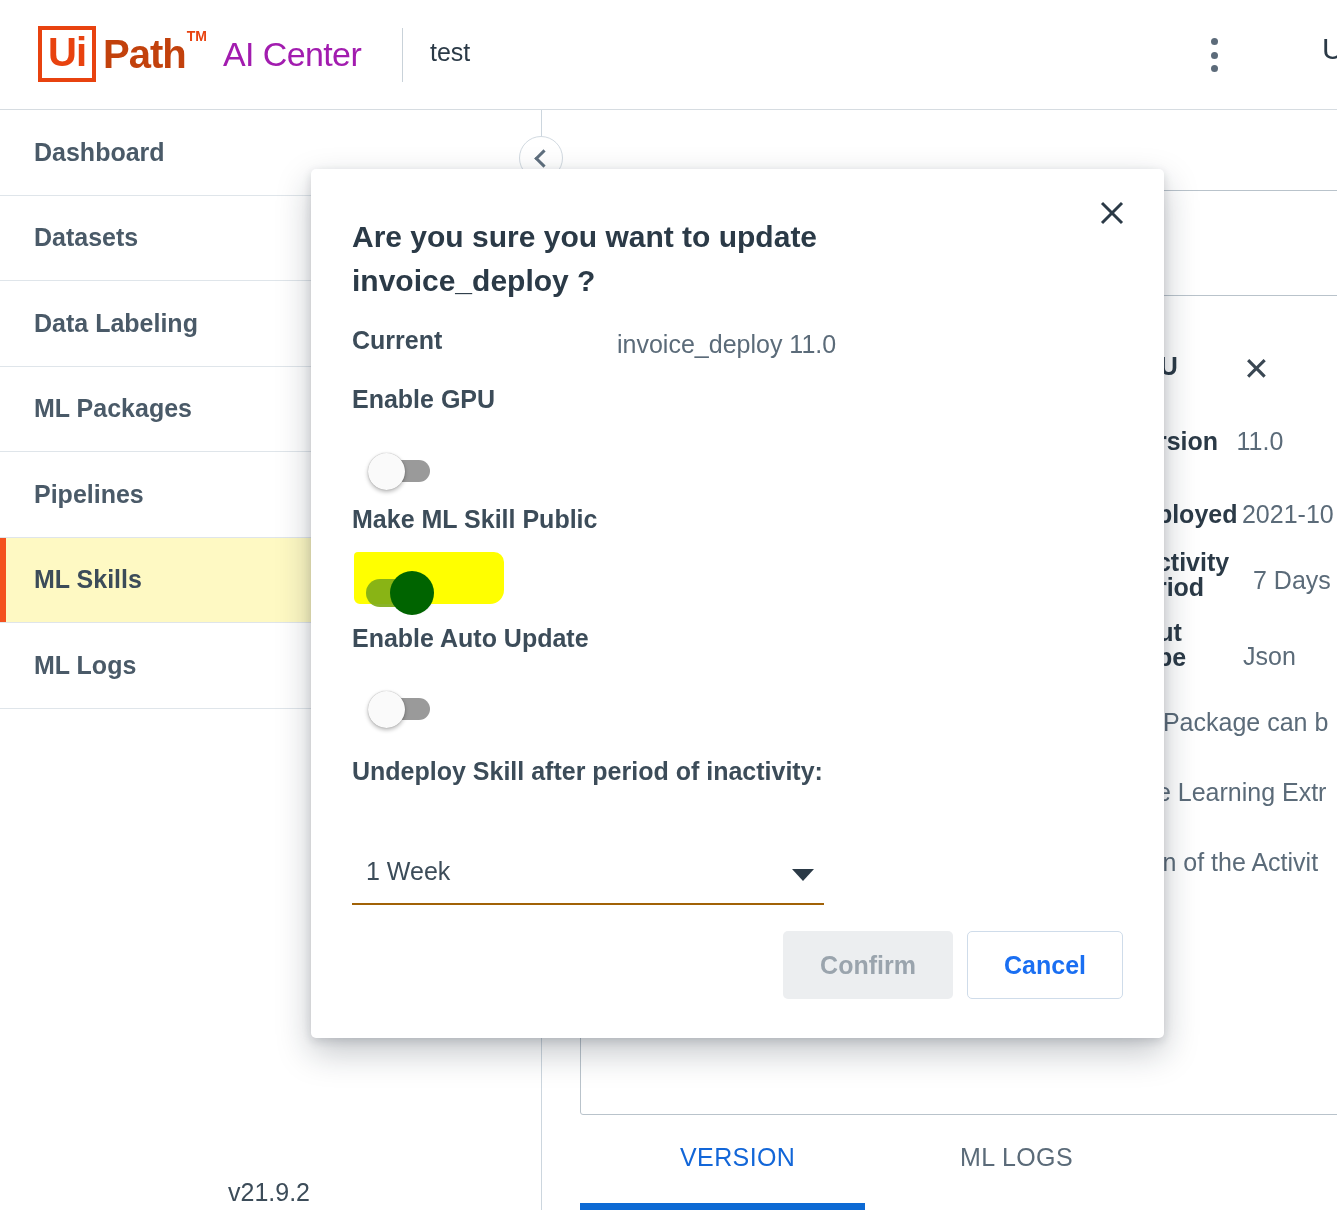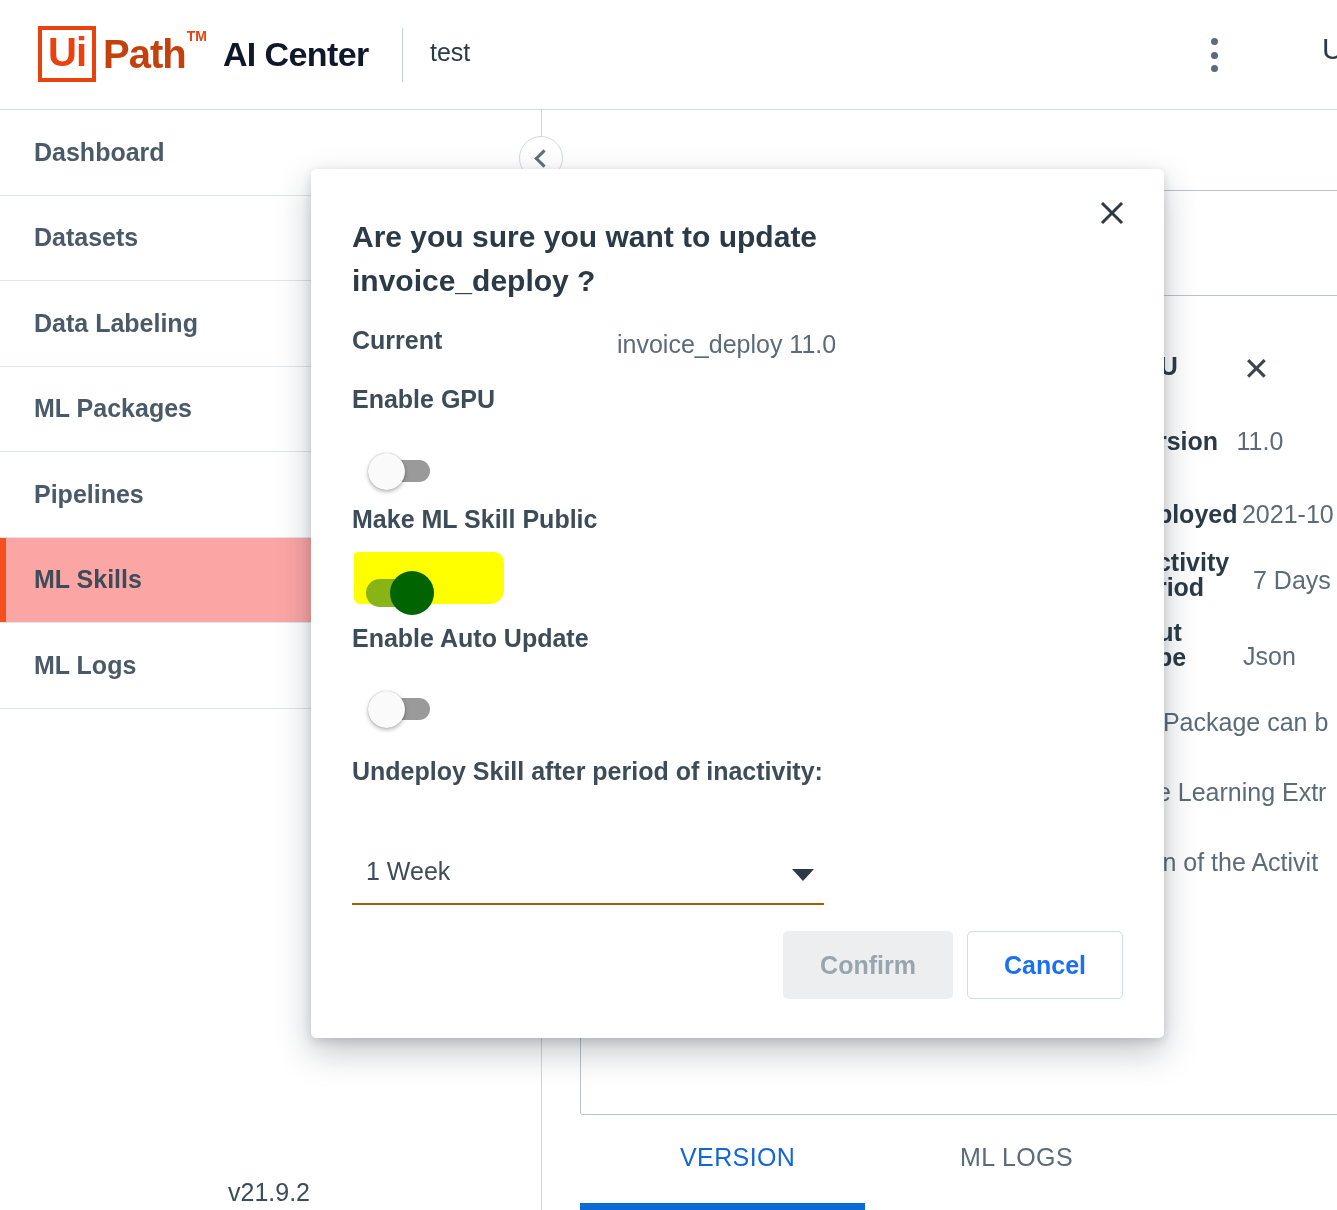--- a/index.html
+++ b/index.html
@@ -29,21 +29,21 @@
   }
   .logo-path {
     color: #c2410c; font-size: 40px; font-weight: 700;
     margin-left: 7px; letter-spacing: -1px; line-height: 1;
   }
   .logo-tm {
     color: #e8420f; font-size: 14px; font-weight: 700;
     vertical-align: super; margin-left: 1px; align-self: flex-start; margin-top: 2px;
   }
   .logo-app {
-    color: #0f172a; font-size: 34px; font-weight: 700;
+    color: #a21caf; font-size: 34px; font-weight: 400;
     margin-left: 16px; letter-spacing: -0.6px; line-height: 1;
   }
   .header-sep {
     position: absolute; left: 402px; top: 28px;
     width: 1px; height: 54px; background: #c9d2d9;
   }
   .header-tenant {
     position: absolute; left: 430px; top: 38px;
     color: #2b3a47; font-size: 25px;
   }
@@ -64,21 +64,21 @@
     position: absolute; left: 0; top: 110px; width: 541px; height: 1100px;
     background: #fff;
   }
   .nav-item {
     position: relative; height: 85.5px;
     display: flex; align-items: center;
     border-bottom: 1px solid #dfe5ea;
     padding-left: 34px; cursor: pointer;
     color: #4a5a68; font-size: 25px; font-weight: 700;
   }
-  .nav-item.active { background: #fca5a5; color: #3c4c59; }
+  .nav-item.active { background: #fef9c3; color: #3c4c59; }
   .nav-item.active::before {
     content: ""; position: absolute; left: 0; top: 0;
     width: 6px; height: 100%; background: #f4511e;
   }
   .nav-item:first-child { border-top: none; }
 
   .v-divider {
     position: absolute; left: 541px; top: 110px;
     width: 1px; height: 1100px; background: #ccd6de;
   }

